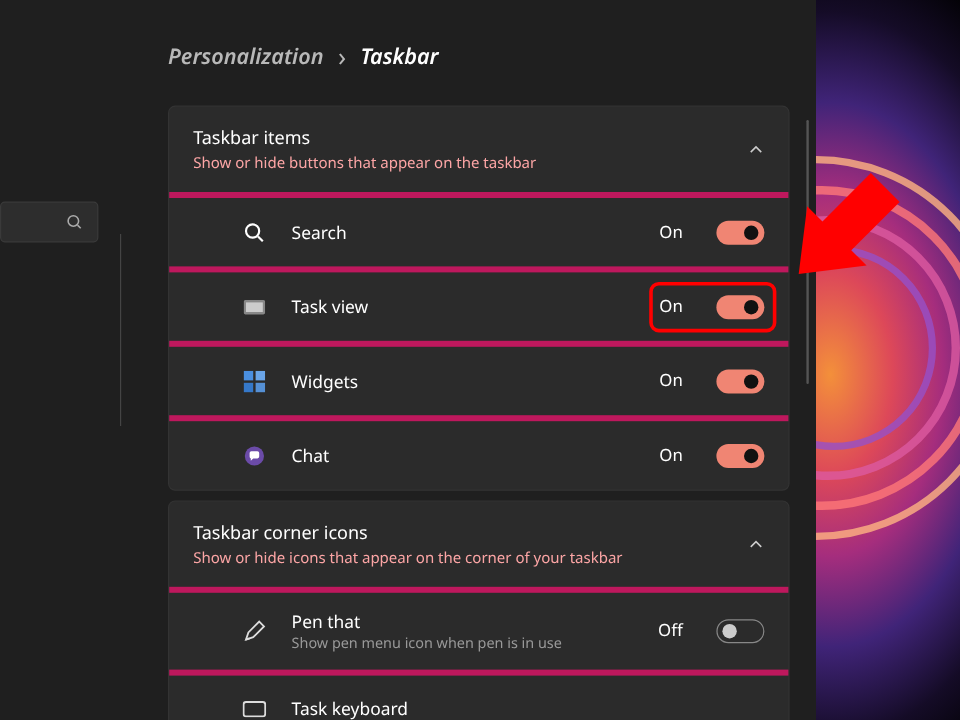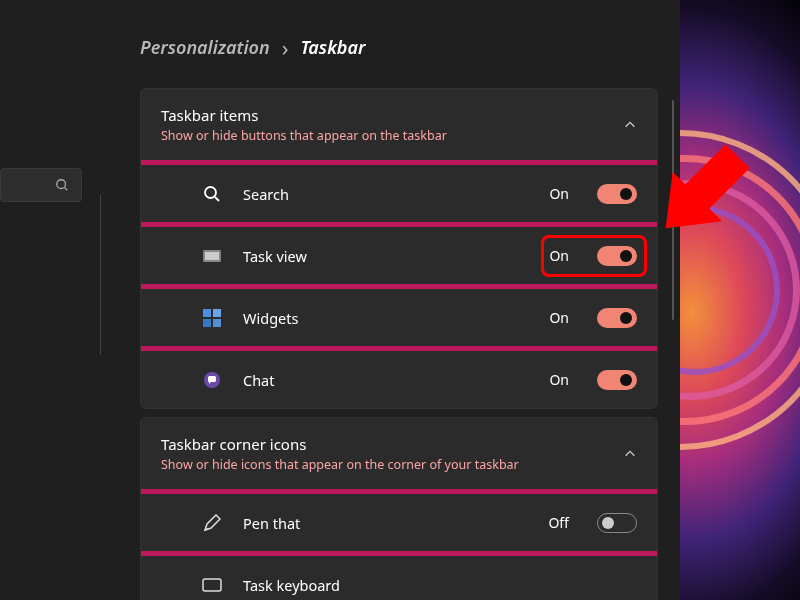--- a/index.html
+++ b/index.html
@@ -295,20 +295,21 @@
 
       <div class="row">
         <div class="row-icon">
           <svg width="20" height="20" viewBox="0 0 20 20" fill="none" stroke="#ddd" stroke-width="1.5">
               <path d="M3 17 L5 11 L14 2 L18 6 L9 15 Z"></path>
               <path d="M3 17 L6 16"></path>
             </svg>
         </div>
         <div class="row-text">
           <div class="row-label">Pen that</div>
+          <div class="row-sublabel">Show pen menu icon when pen is in use</div>
         </div>
         <div class="toggle-area">
           <span class="toggle-label">Off</span>
           <div class="toggle off">
               <div class="toggle-knob"></div>
             </div>
         </div>
       </div>
 
       <div class="row" style="border-bottom:none;">

